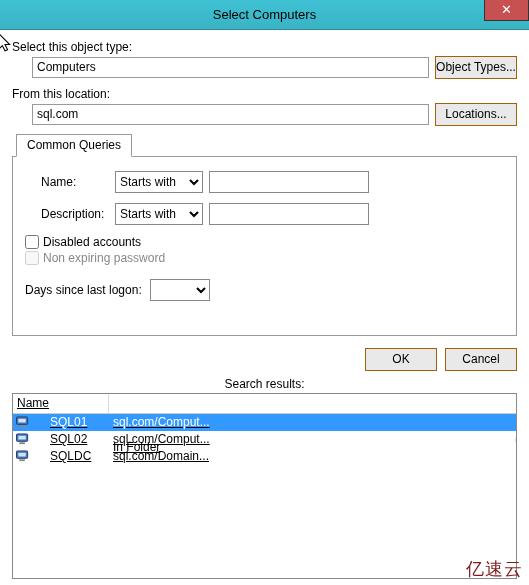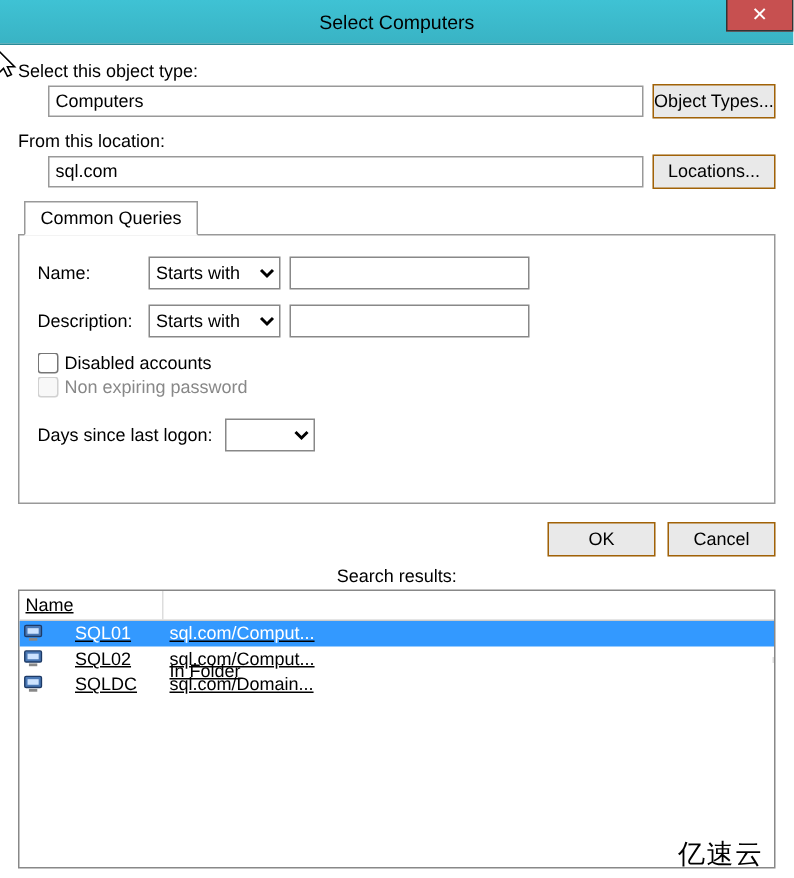--- a/index.html
+++ b/index.html
@@ -78,21 +78,21 @@
     background: #fff;
     padding: 14px 12px 18px 12px;
     margin-top: -1px;
     position: relative;
     z-index: 1;
     min-height: 180px;
     display: flex;
   }
   .query-left { flex: 1; }
   .query-row { display: flex; align-items: center; margin-bottom: 10px; gap: 6px; }
-  .q-label { width: 68px; }
+  .q-label { width: 68px; margin-left: 16px; }
   select.combo {
     border: 1px solid #888;
     height: 22px;
     width: 88px;
     background: #fff;
     font-family: inherit;
     font-size: 12px;
   }
   input.text {
     border: 1px solid #888;
@@ -141,22 +141,22 @@
   }
   .col-name { width:96px; padding:2px 4px; border-right:1px solid #ddd; }
   .col-folder { flex:1; padding:2px 4px; border-right:1px solid #ddd;margin-top:44px; }
   .list-row { display:flex; height:17px; line-height:17px; font-size:12px; }
   .list-row.selected { background:#3399ff; color:#fff; }
   .cell-name { width:96px; padding:0 2px 0 2px; display:flex; align-items:center; gap:19px; overflow:hidden; white-space:nowrap;}
   .cell-folder { flex:1; padding:0 4px; overflow:hidden; white-space:nowrap; }
   .mini-icon { width:16px; height:13px; flex-shrink:0; }
   .watermark {
     position:absolute;
-    right:20px; bottom:4px;
-    color:#000000;
+    right:6px; bottom:4px;
+    color:#7f1d1d;
     font-size:18px;
     font-family: Liberation Sans, sans-serif;
     letter-spacing:1px;
     pointer-events:none;
   }
   .cursor-arrow {
     position:absolute;
     left: -2px;
     top: 34px;
     width:15px; height:20px;

